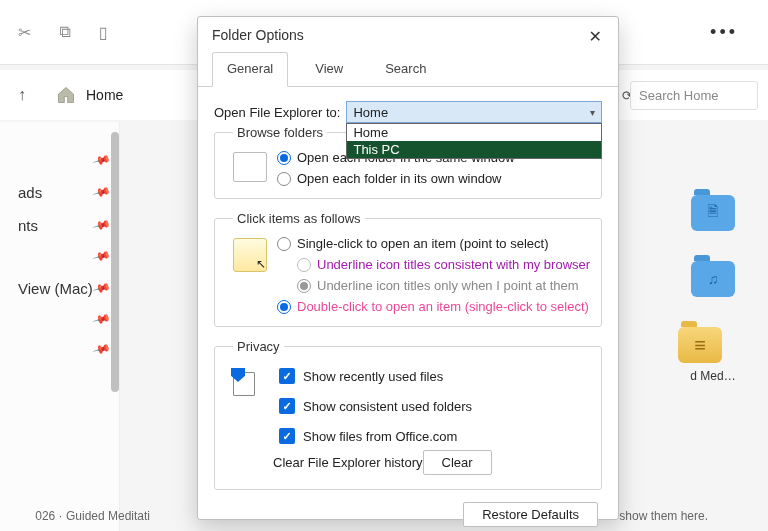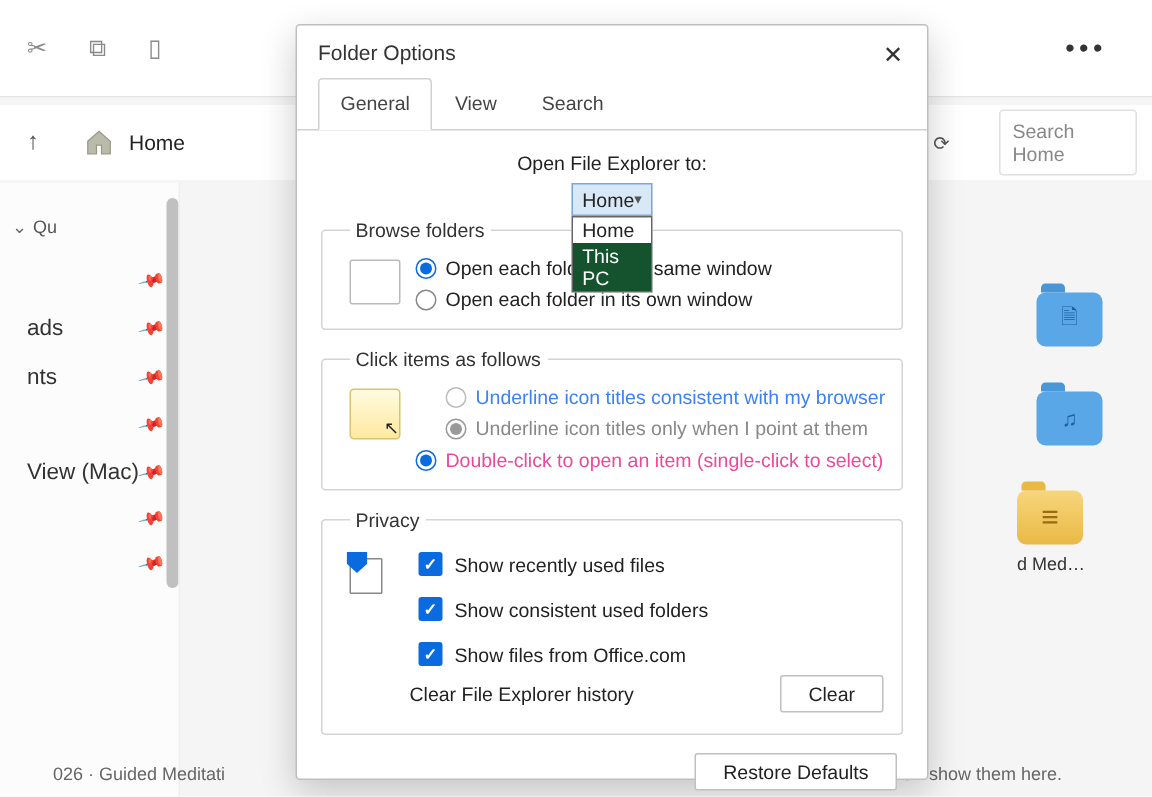--- a/index.html
+++ b/index.html
@@ -8,21 +8,21 @@
   
   .bg-toolbar { position: absolute; top: 0; left: 0; right: 0; height: 65px; background: #fff; border-bottom: 1px solid #e5e5e5; display: flex; align-items: center; padding-left: 18px; gap: 28px;}
   .bg-toolbar .ticon { color: #8a8a8a; font-size: 16px; }
   .bg-dots { position: absolute; right: 30px; top: 22px; font-size: 18px; letter-spacing: 3px; color: #333;}
 
   .bg-nav { position: absolute; top: 70px; left: 0; right: 0; height: 50px; background: #fff; display: flex; align-items: center; }
   .bg-nav .arrow-up { margin-left: 18px; color: #555; font-size: 16px; }
   .bg-nav .home-icon { margin-left: 30px; width:20px; height:20px; }
   .bg-nav .home-text { margin-left: 10px; font-size: 14px; color: #222; }
   .bg-nav .refresh { position:absolute; right: 135px; color:#555;}
-  .bg-nav .search { position: absolute; right: 10px; width: 92px; color: #888; font-size: 13px; border:1px solid #e0e0e0; padding:6px 8px; border-radius:3px; background:#fff;}
+  .bg-nav .search { position: absolute; right: 10px; width: 128px; color: #888; font-size: 13px; border:1px solid #e0e0e0; padding:6px 8px; border-radius:3px; background:#fff;}
 
   
   .sidebar { position: absolute; top: 122px; left: 0; width: 120px; bottom: 0; background: #fcfcfc; border-right: 1px solid #eee; overflow: hidden;}
   .sb-scrollbar { position:absolute; right:0; top:10px; width:8px; height:260px; background:#c0c0c0; border-radius:4px;}
   .sb-section { color:#555; font-size:12px; padding:6px 4px 6px 8px;}
   .sb-chev { color:#666; margin-right:4px; display:inline-block;}
   .sb-item { display:flex; align-items:center; justify-content:space-between; padding:8px 10px 8px 6px; color:#333;}
   .sb-item .pin { color:#888; transform: rotate(30deg); font-size:12px;}
   .sb-label { white-space:nowrap; overflow:hidden; text-overflow:clip; font-size:15px;margin-left:12px;}
 
@@ -30,65 +30,65 @@
   .folders { position:absolute; right:20px; top:195px; display:flex; flex-direction:column; gap:30px; align-items:center;}
   .folder { width:44px; height:36px; border-radius:6px; position:relative;}
   .folder.blue { background:#5aa7e8;}
   .folder.blue2 { background:#5aa7e8;}
   .folder.yellow { background:linear-gradient(#f7d67b,#e9b945);}
   .folder .tab { position:absolute; top:-6px; left:3px; width:16px; height:6px; border-radius:3px 3px 0 0;}
   .folder.blue .tab, .folder.blue2 .tab { background:#4a97d8;}
   .folder.yellow .tab{ background:#e9b945;}
   .folder .glyph { position:absolute; inset:0; display:flex; align-items:center; justify-content:center; color:#1a5fa0; font-size:14px;}
   .folder.yellow .glyph { color:#9a6b12; font-size:20px;}
-  .folder-label { margin-top:6px; font-size:12px; color:#333; width:70px; text-align:left;}
+  .folder-label { margin-top:6px; font-size:12px; color:#333; width:70px; text-align:center;}
 
   .bottom-text { position:absolute; bottom:8px; right:60px; color:#666; font-size:12px;}
   .bottom-left { position:absolute; bottom:8px; left:0px; color:#666; font-size:12px; width:150px; text-align:right;}
 
   
   .dialog { position: absolute; left: 197px; top: 16px; width: 422px; height: 504px; background: #fff; border: 1px solid #bfbfbf; box-shadow: 0 8px 24px rgba(0,0,0,0.2); border-radius: 3px;}
   .dlg-title { padding: 10px 14px 8px; font-size: 14px; color:#333;}
   .dlg-close { position:absolute; top:10px; right:16px; font-size:16px; color:#333; cursor:pointer;}
-  .tabs { display:flex; padding: 0 14px; border-bottom: 1px solid #d0d0d0; gap:0;}
+  .tabs { display:flex; padding: 0 14px; border-bottom: 1px solid #d0d0d0; gap:12px;}
   .tab-btn { padding:8px 14px 10px; font-size:13px; color:#444; border:1px solid transparent; border-bottom:none; border-radius:3px 3px 0 0; cursor:pointer; position:relative; top:1px; background:transparent;}
   .tab-btn.active { background:#fff; border-color:#d0d0d0; border-bottom:1px solid #fff;}
   .dlg-body { padding: 14px 16px 10px 16px;}
 
-  .row-open { display:flex; align-items:center; gap:6px; margin-bottom:2px;flex-direction:column;}
+  .row-open { display:flex; align-items:center; gap:6px; margin-bottom:2px;}
   .row-open label { font-size:13px;}
   .fake-select { position:relative; flex:1;}
   .select-box { border:1px solid #7aa8d8; background:#d9e8f7; padding:2px 6px; font-size:13px; display:flex; justify-content:space-between; align-items:center; height:22px;}
   .select-box .chev { font-size:10px; color:#555;}
   .select-list { position:absolute; left:0; right:0; top:22px; border:1px solid #666; background:#fff; font-size:13px; z-index:5;}
   .select-opt { padding:1px 6px;}
   .select-opt.hover { background:#14532d; color:#fff;}
 
   fieldset { border:1px solid #d4d4d4; border-radius:3px; padding:10px 10px 12px 18px; margin-bottom:12px;}
   legend { font-size:13px; padding:0 4px; color:#333;}
   .group-row { display:flex; align-items:flex-start; gap:10px;}
   .icon-rect { width:34px; height:30px; border:1px solid #bbb; border-radius:2px; flex-shrink:0; margin-top:2px; display:flex; align-items:center; justify-content:center;}
   .opts { display:flex; flex-direction:column; gap:6px; flex:1;}
   .radio-row { display:flex; align-items:center; gap:6px; font-size:13px; }
-  .radio-row.sub { padding-left:20px; color:#3b82f6;}
+  .radio-row.sub { padding-left:20px; color:#a21caf;}
   .radio-row.sub2 { padding-left:20px; color:#888;}
   .radio { width:14px; height:14px; border:1.5px solid #888; border-radius:50%; display:inline-flex; align-items:center; justify-content:center; flex-shrink:0; background:#fff;}
   .radio.selected { border-color:#0a6adf;}
   .radio.selected::after { content:''; width:8px; height:8px; background:#0a6adf; border-radius:50%;}
   .radio.grey { border-color:#bbb;}
   .radio.filled-grey { border-color:#999;}
   .radio.filled-grey::after { content:''; width:8px; height:8px; background:#999; border-radius:50%;}
 
   .checkbox-row { display:flex; align-items:center; gap:8px; font-size:13px; padding:4px 0;}
   .checkbox { width:16px; height:16px; background:#0a6adf; border-radius:2px; display:flex; align-items:center; justify-content:center; color:#fff; font-size:11px; font-weight:bold;}
   .privacy-icon { width:30px; height:30px; flex-shrink:0; margin-top:4px; margin-right:6px; position:relative;}
   .privacy-icon::before { content:''; position:absolute; left:0; top:4px; width:20px; height:22px; background:#fff; border:1px solid #888; border-radius:1px;}
   .privacy-icon::after { content:''; position:absolute; left:-2px; top:0px; width:14px; height:14px; background:#0a6adf; clip-path: polygon(50% 100%, 0 55%, 0 0, 100% 0, 100% 55%);}
 
-  .clear-row { display:flex; align-items:center; justify-content:space-between; padding:2px 2px 2px 40px;}
+  .clear-row { display:flex; align-items:center; padding:2px 2px 2px 40px;}
   .btn { border:1px solid #c0c0c0; background:#fff; padding:4px 18px; font-size:13px; border-radius:2px; cursor:pointer; color:#222;}
   .restore { text-align:right; padding-right:4px; margin-top:2px;}
   .click-icon { width:34px; height:34px; flex-shrink:0; margin-top:2px; background:linear-gradient(#fffbe0,#ffe9a0); border:1px solid #d9c46a; border-radius:3px; display:flex; align-items:flex-end; justify-content:flex-end; font-size:12px;}
 
   svg.home-svg { fill:#888; stroke:#777;}
 </style>
 </head>
 <body>
 
 <div class="bg-toolbar">
@@ -104,21 +104,20 @@
       <path d="M3 11 L12 3 L21 11 V21 H14 V14 H10 V21 H3 Z" fill="#bba" stroke="#998"></path>
     </svg>
   <span class="home-text">Home</span>
   <span class="refresh">⟳</span>
   <div class="search">Search Home</div>
 </div>
 
 <div class="sidebar">
   <div class="sb-scrollbar"></div>
   <div style="height:16px"></div>
-  <div class="sb-section"><span class="sb-chev">⌄</span><span>Qu</span></div>
   <div style="height:8px"></div>
   <div class="sb-item">
       <span class="sb-label"></span>
       <span class="pin">📌</span>
     </div>
   <div class="sb-item">
       <span class="sb-label">ads</span>
       <span class="pin">📌</span>
     </div>
   <div class="sb-item">
@@ -202,20 +201,24 @@
           </div>
         </div>
       </div>
     </fieldset>
 
     <fieldset>
       <legend>Click items as follows</legend>
       <div class="group-row">
         <div class="click-icon">↖</div>
         <div class="opts">
+          <div class="radio-row">
+            <span class="radio"></span>
+            <span>Single-click to open an item (point to select)</span>
+          </div>
           <div class="radio-row sub">
             <span class="radio grey"></span>
             <span>Underline icon titles consistent with my browser</span>
           </div>
           <div class="radio-row sub2">
             <span class="radio filled-grey"></span>
             <span>Underline icon titles only when I point at them</span>
           </div>
           <div class="radio-row">
             <span class="radio selected"></span>

